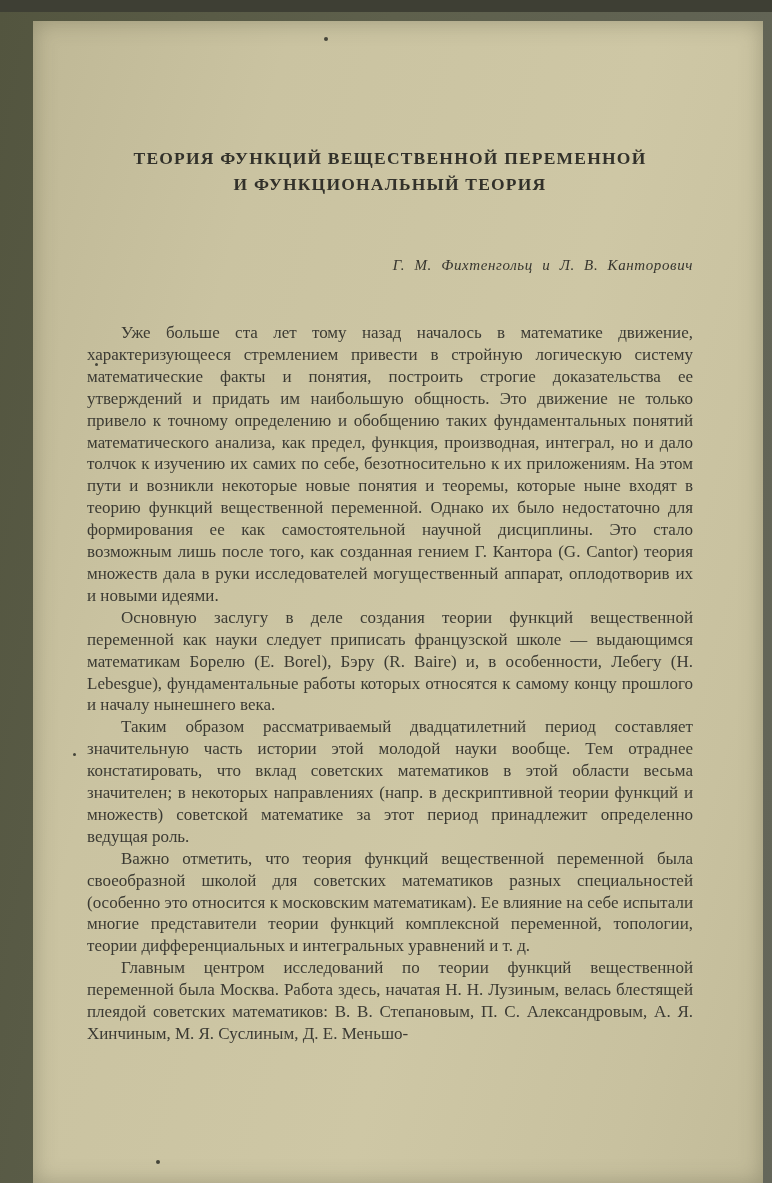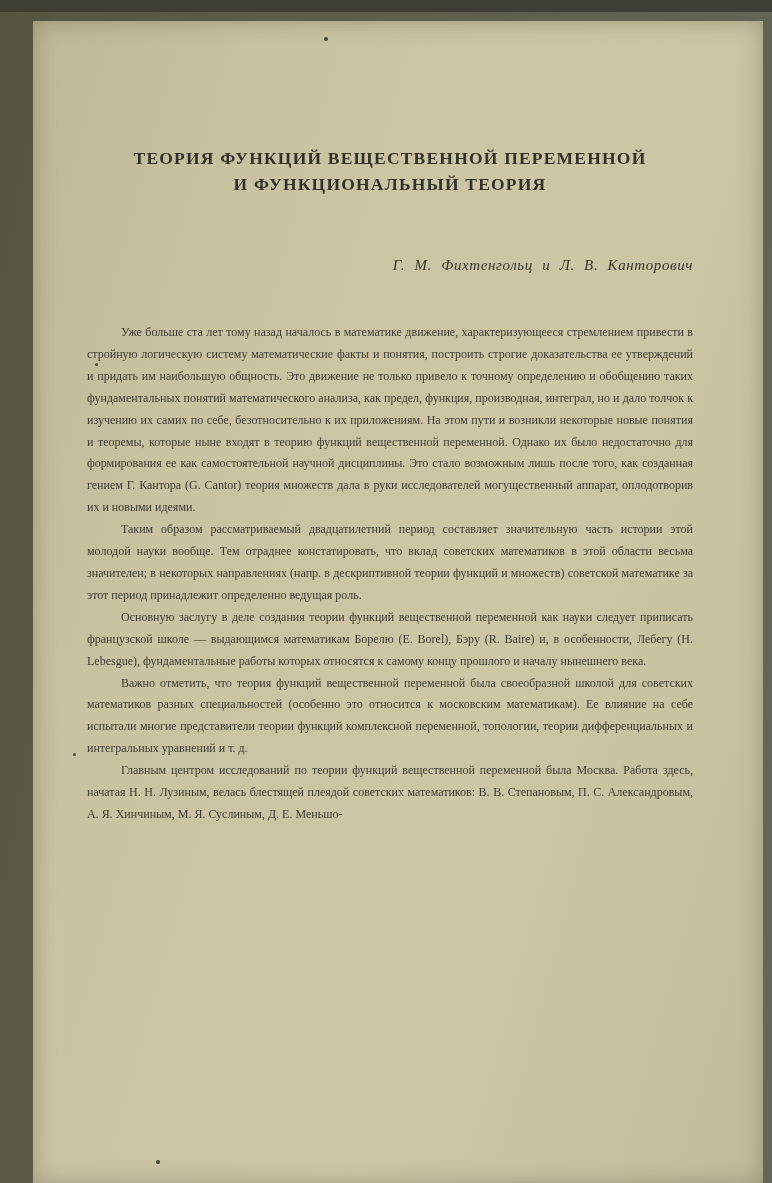--- a/index.html
+++ b/index.html
@@ -45,21 +45,21 @@
     margin-top: 60px;
     text-align: right;
     font-style: italic;
     font-size: 15px;
     letter-spacing: 0.6px;
     word-spacing: 5px;
     color: #37362f;
   }
   .body-text {
     margin-top: 48px;
-    font-size: 12px;
+    font-size: 17px;
     line-height: 21.9px;
     text-align: justify;
     color: #3b3a33;
   }
   .body-text p {
     margin: 0;
     text-indent: 34px;
   }
   .speck {
     position: absolute;
@@ -80,22 +80,22 @@
 
       <div class="title">
         <div>ТЕОРИЯ ФУНКЦИЙ ВЕЩЕСТВЕННОЙ ПЕРЕМЕННОЙ</div>
         <div>И ФУНКЦИОНАЛЬНЫЙ ТЕОРИЯ</div>
       </div>
 
       <div class="authors">Г.  М.  Фихтенгольц  и  Л.  В.  Канторович</div>
 
       <div class="body-text">
         <p>Уже больше ста лет тому назад началось в математике движение, характеризующееся стремлением привести в стройную логическую систему математические факты и понятия, построить строгие доказательства ее утверждений и придать им наибольшую общность. Это движение не только привело к точному определению и обобщению таких фундаментальных понятий математического анализа, как предел, функция, производная, интеграл, но и дало толчок к изучению их самих по себе, безотносительно к их приложениям. На этом пути и возникли некоторые новые понятия и теоремы, которые ныне входят в теорию функций вещественной переменной. Однако их было недостаточно для формирования ее как самостоятельной научной дисциплины. Это стало возможным лишь после того, как созданная гением Г. Кантора (G. Cantor) теория множеств дала в руки исследователей могущественный аппарат, оплодотворив их и новыми идеями.</p>
+        <p>Основную заслугу в деле создания теории функций вещественной переменной как науки следует приписать французской школе — выдающимся математикам Борелю (E. Borel), Бэру (R. Baire) и, в особенности, Лебегу (H. Lebesgue), фундаментальные работы которых относятся к самому концу прошлого и началу нынешнего века.</p>
         <p>Таким образом рассматриваемый двадцатилетний период составляет значительную часть истории этой молодой науки вообще. Тем отраднее констатировать, что вклад советских математиков в этой области весьма значителен; в некоторых направлениях (напр. в дескриптивной теории функций и множеств) советской математике за этот период принадлежит определенно ведущая роль.</p>
-        <p>Основную заслугу в деле создания теории функций вещественной переменной как науки следует приписать французской школе — выдающимся математикам Борелю (E. Borel), Бэру (R. Baire) и, в особенности, Лебегу (H. Lebesgue), фундаментальные работы которых относятся к самому концу прошлого и началу нынешнего века.</p>
         <p>Важно отметить, что теория функций вещественной переменной была своеобразной школой для советских математиков разных специальностей (особенно это относится к московским математикам). Ее влияние на себе испытали многие представители теории функций комплексной переменной, топологии, теории дифференциальных и интегральных уравнений и т. д.</p>
         <p>Главным центром исследований по теории функций вещественной переменной была Москва. Работа здесь, начатая Н. Н. Лузиным, велась блестящей плеядой советских математиков: В. В. Степановым, П. С. Александровым, А. Я. Хинчиным, М. Я. Суслиным, Д. Е. Меньшо-</p>
       </div>
 
     </div>
 
     <div class="speck s1"></div>
     <div class="speck s2"></div>
     <div class="speck s3"></div>
 

